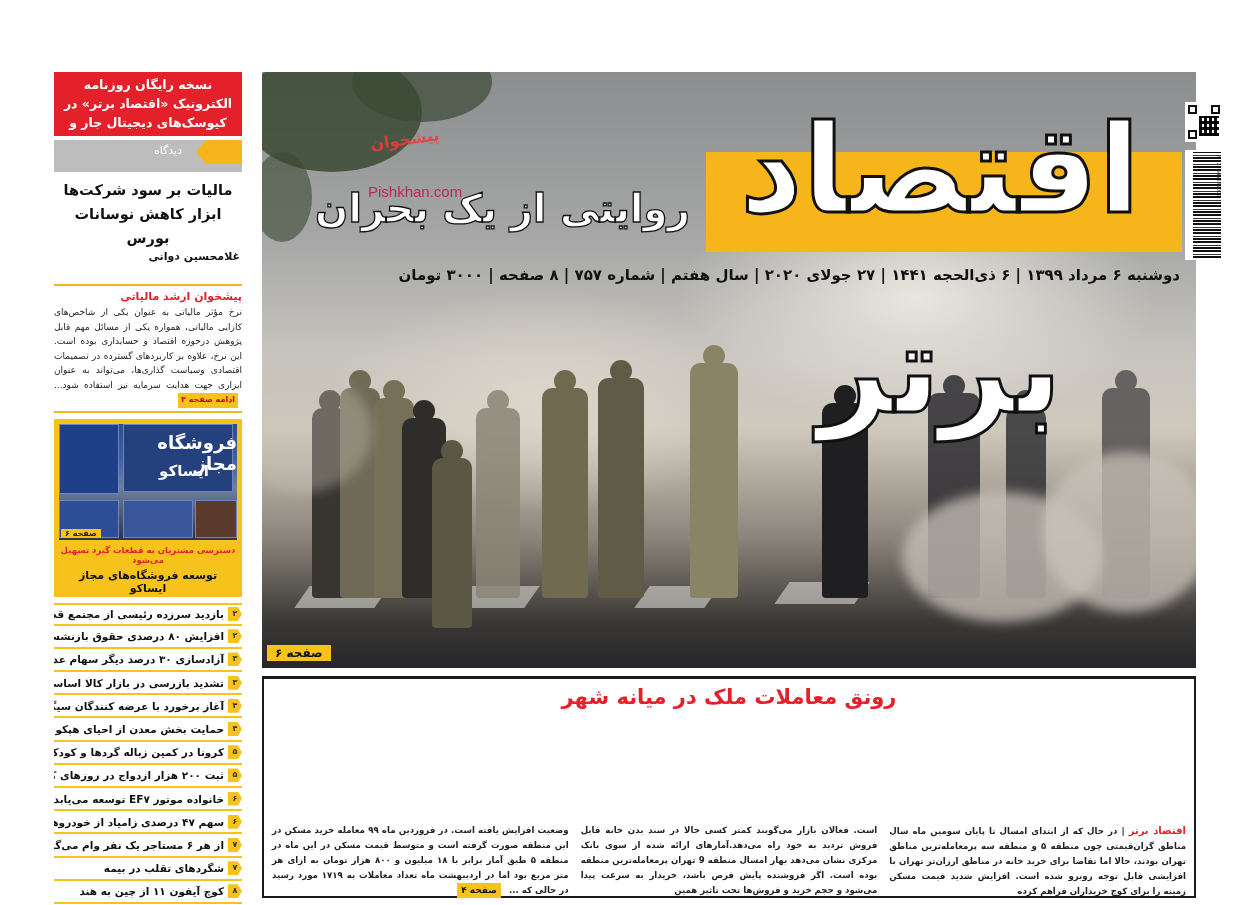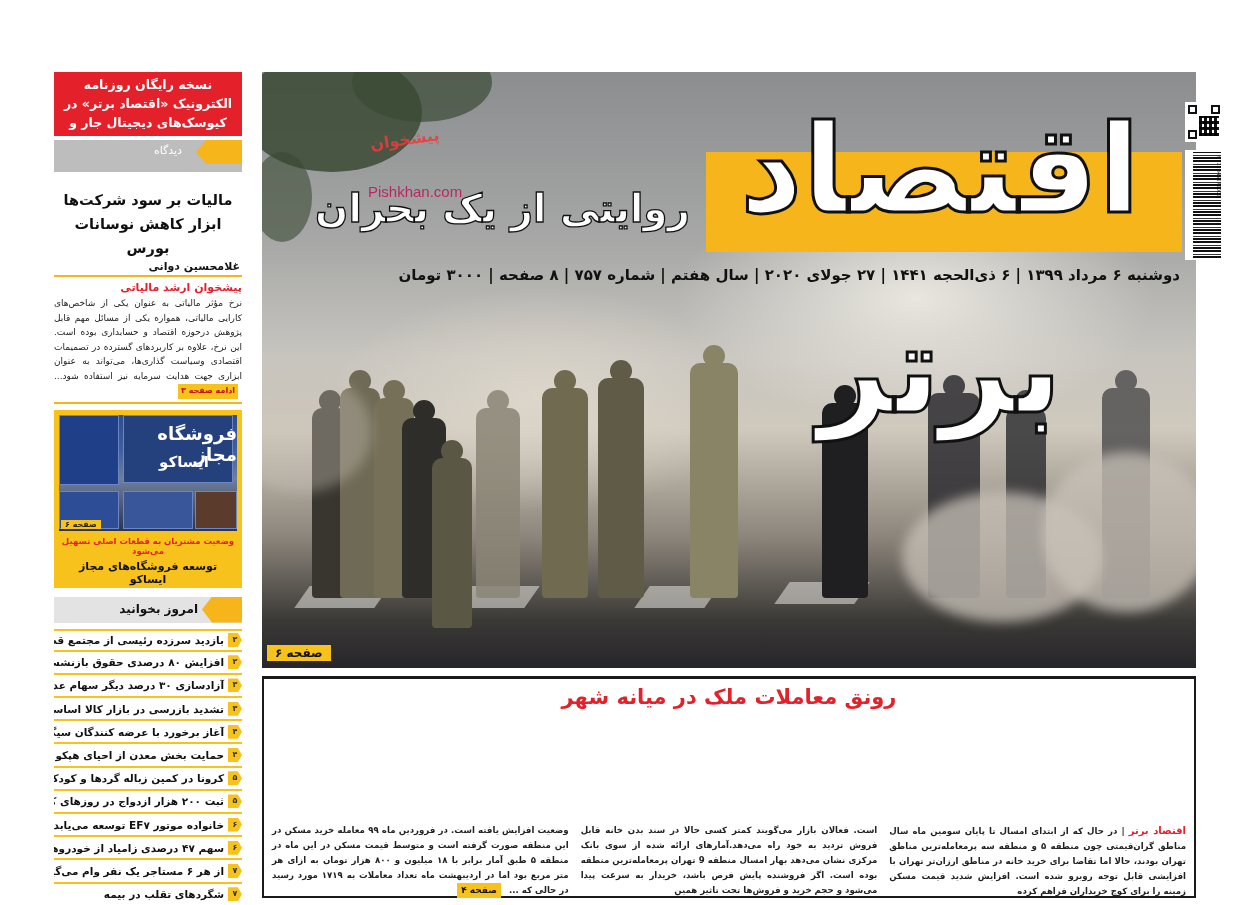--- a/index.html
+++ b/index.html
@@ -6,22 +6,22 @@
   html, body { width: 1250px; height: 905px; background: #ffffff; overflow: hidden; }
   body { position: relative; font-family: "DejaVu Sans", sans-serif; direction: rtl; color: #111; }
 
   
   .sidebar { position: absolute; left: 54px; top: 72px; width: 188px; direction: rtl; }
   .promo { background: #e4212b; color: #fff; font-weight: bold; font-size: 12.5px; line-height: 19px; padding: 3px 6px; text-align: center; height: 64px; }
   .section-tab { position: relative; margin-top: 4px; height: 32px; background: #bdbdbd; }
   .section-tab .arrow { position: absolute; right: 0; top: 0; width: 46px; height: 24px; background: #f6b51b; clip-path: polygon(0 50%, 22% 0, 100% 0, 100% 100%, 22% 100%); }
   .section-tab .label { position: absolute; right: 60px; top: 4px; color: #fff; font-size: 11px; }
 
-  .op-title { font-weight: bold; font-size: 14.5px; line-height: 24px; text-align: center; margin-top: 16px; }
-  .op-author { font-size: 11px; font-weight: bold; text-align: right; padding-right: 2px; border-bottom: 2px solid #f6b51b; padding-bottom: 2px; }
+  .op-title { font-weight: bold; font-size: 14.5px; line-height: 24px; text-align: center; margin-top: 6px; }
+  .op-author { font-size: 11px; font-weight: bold; text-align: right; padding-right: 2px; border-bottom: 2px solid #f6b51b; padding-bottom: 21px; }
   .op-role { color: #e4212b; font-size: 11px; font-weight: bold; margin-top: 4px; }
   .op-body { font-size: 9px; line-height: 14.5px; color: #222; text-align: justify; margin-top: 2px; }
   .cont-badge { display: inline-block; background: #f6c21b; color: #c2101a; font-weight: bold; font-size: 8px; padding: 0 3px; margin-right: 4px; }
   .op-sep { border-bottom: 2px solid #f6b51b; margin-top: 3px; }
 
   .ad-box { margin-top: 6px; background: #f6c21b; padding: 5px; height: 178px; }
   .ad-photo { position: relative; height: 116px; background: linear-gradient(180deg,#2f4d8a 0%,#3e5fa3 30%,#6f7f9b 55%,#2b3450 100%); overflow: hidden; }
   .ad-photo .shop { position: absolute; background: #1f3f88; border: 1px solid #6c86c3; }
   .ad-photo .sign { position: absolute; color: #fff; font-weight: bold; font-size: 18px; }
   .ad-page { position: absolute; left: 2px; bottom: 2px; background: #f6c21b; color: #222; font-size: 8px; font-weight: bold; padding: 0 4px; }
@@ -103,28 +103,24 @@
     <div class="ad-photo">
       <div class="shop" style="left:0;top:0;width:60px;height:70px;"></div>
       <div class="shop" style="left:64px;top:0;width:110px;height:68px;background:#24407d;"></div>
       <div class="shop" style="left:0;top:76px;width:60px;height:38px;background:#2d4e97;"></div>
       <div class="shop" style="left:64px;top:76px;width:70px;height:38px;background:#3a569b;"></div>
       <div class="shop" style="left:136px;top:76px;width:42px;height:38px;background:#5a3b2c;"></div>
       <span class="sign" style="left:70px;top:8px;">فروشگاه مجاز</span>
       <span class="sign" style="left:100px;top:38px;font-size:15px;">ایساکو</span>
       <span class="ad-page">صفحه ۶</span>
     </div>
-    <div class="ad-kicker">وضعیت مشتریان به قطعات اصلی تسهیل می‌شود</div>
+    <div class="ad-kicker">دسترسی مشتریان به قطعات گیرد تسهیل می‌شود</div>
     <div class="ad-title">توسعه فروشگاه‌های مجاز ایساکو</div>
   </div>
 
-  <div class="read-tab">
-    <div class="arrow"></div>
-    <span class="label">امروز بخوانید</span>
-  </div>
   <ul class="read-list">
     <li>
         <span class="page-num">۲</span>
         <span>بازدید سرزده رئیسی از مجتمع قضایی لواسان</span>
       </li>
     <li>
         <span class="page-num">۲</span>
         <span>افزایش ۸۰ درصدی حقوق بازنشستگان</span>
       </li>
     <li>

